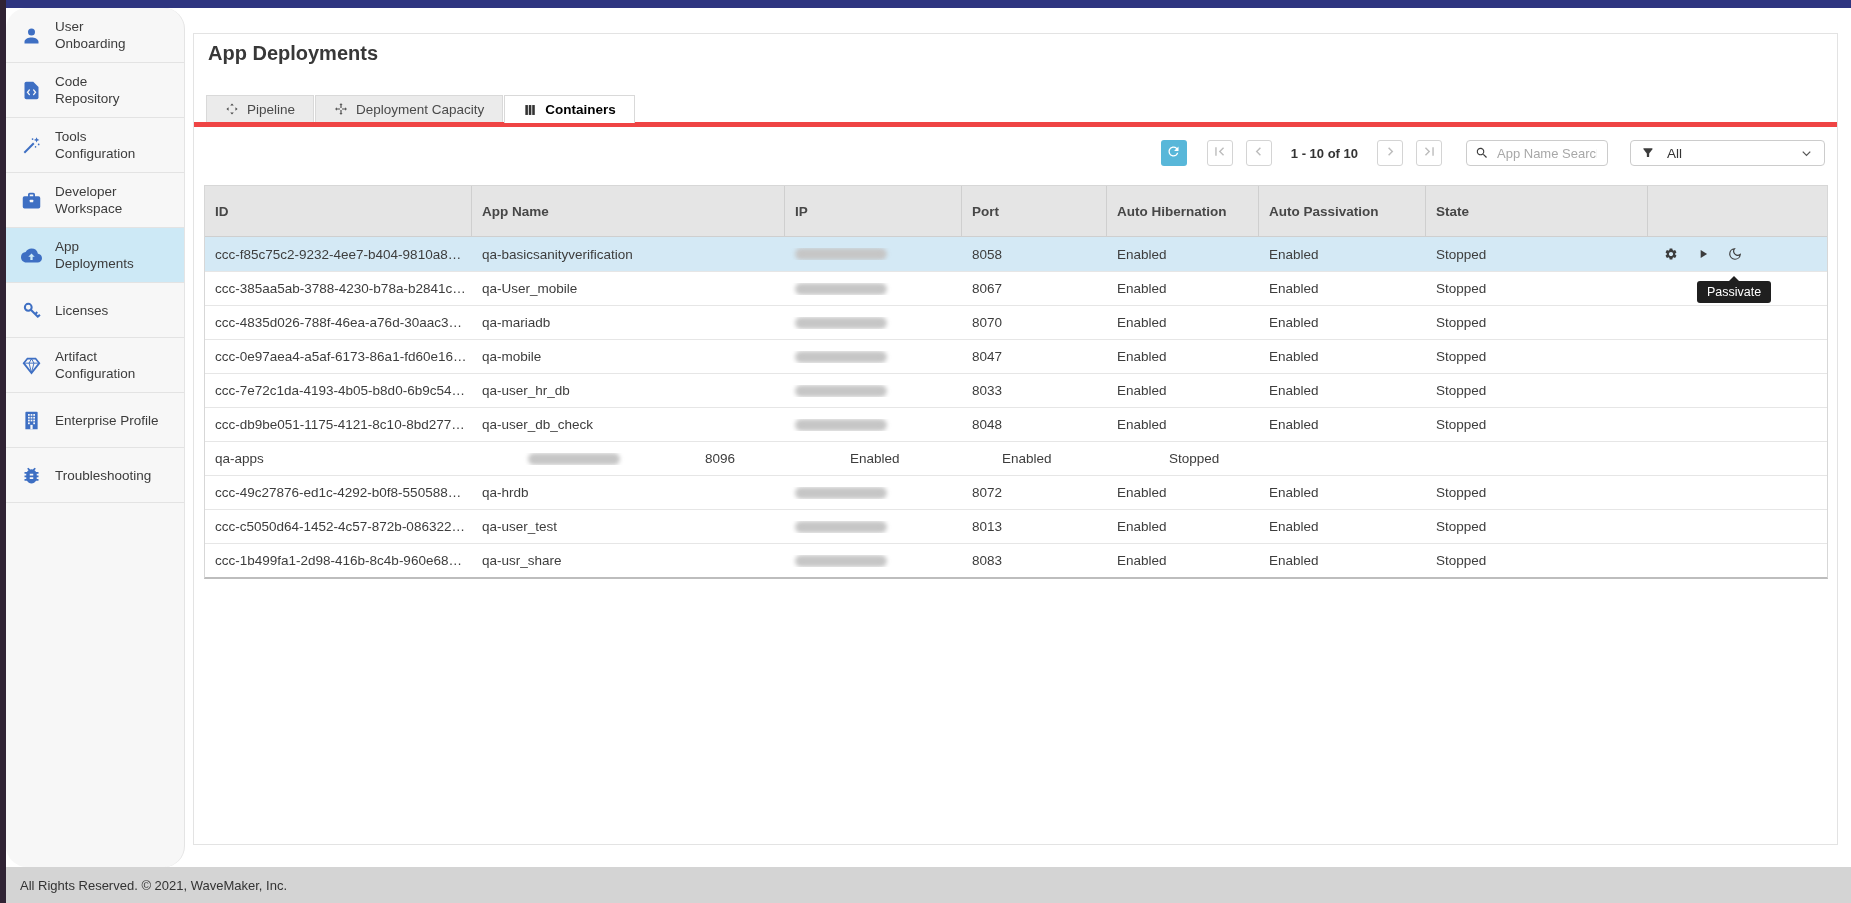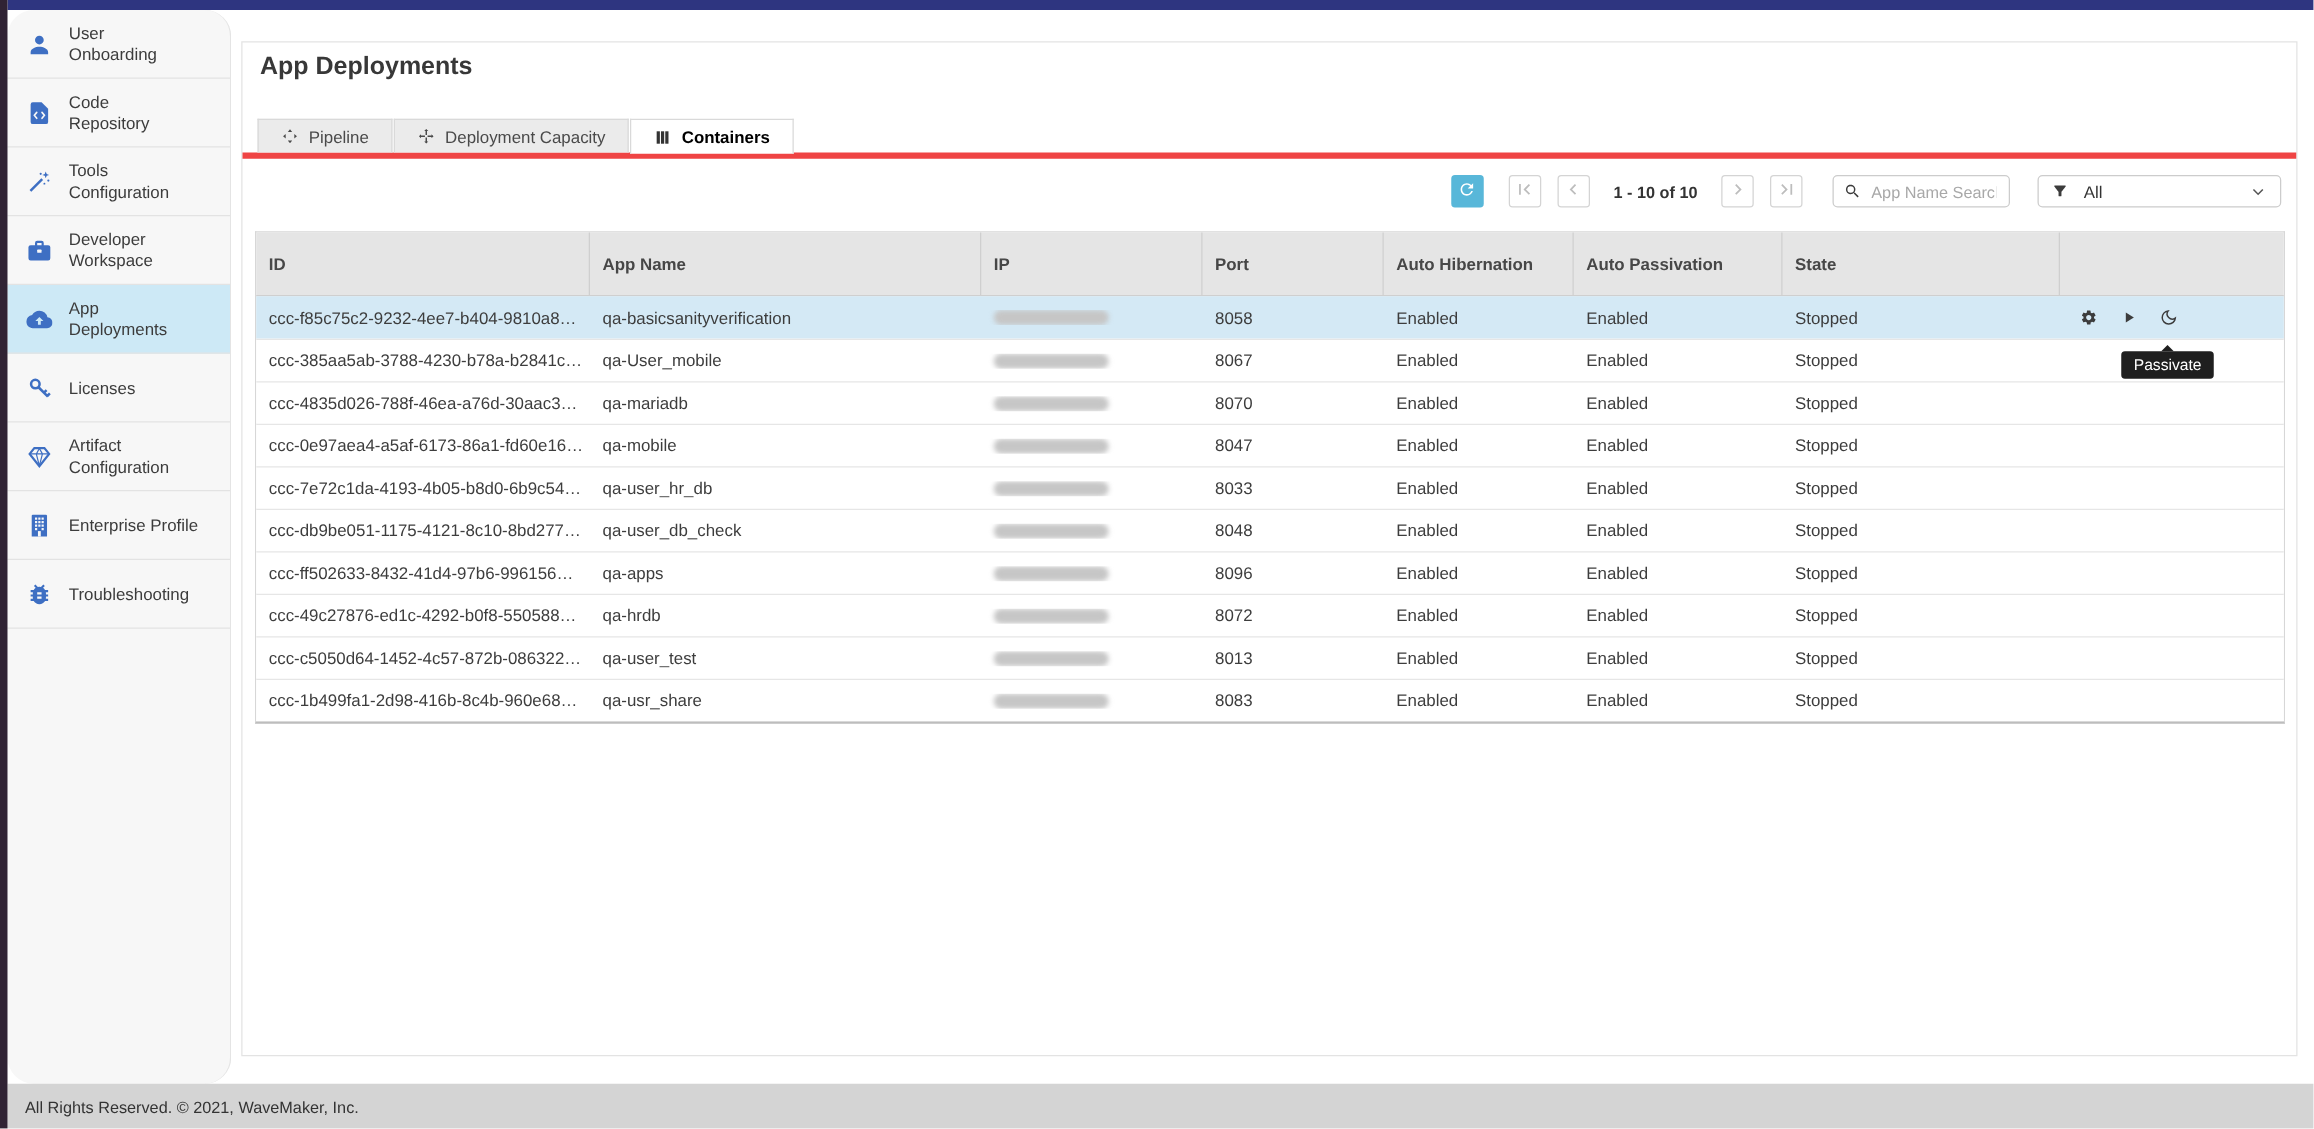--- a/index.html
+++ b/index.html
@@ -461,23 +461,20 @@
               </div>
               <div class="td col-pass">
                 <span>Enabled</span>
               </div>
               <div class="td col-state">
                 <span>Stopped</span>
               </div>
               <div class="td col-act"></div>
             </div>
             <div class="tr">
-              <div class="td col-id">
-                <span>ccc-ff502633-8432-41d4-97b6-996156…</span>
-              </div>
               <div class="td col-app">
                 <span>qa-apps</span>
               </div>
               <div class="td col-ip">
                 <span class="ip-blur"></span>
               </div>
               <div class="td col-port">
                 <span>8096</span>
               </div>
               <div class="td col-hib">

